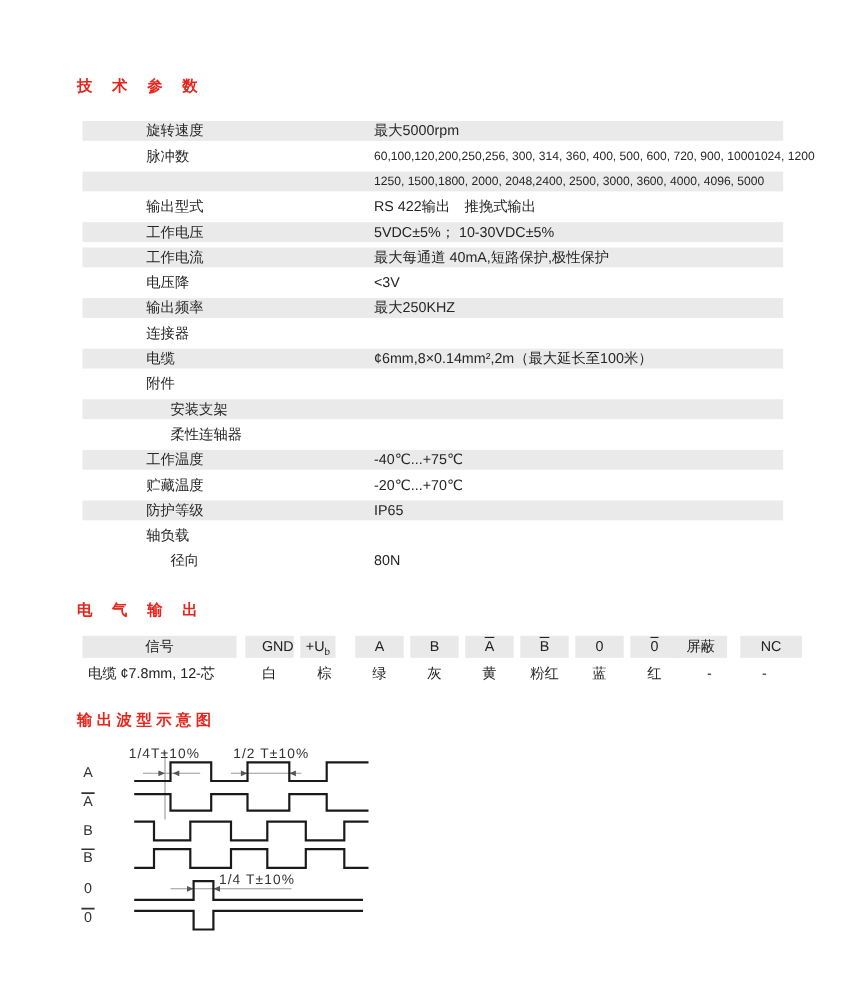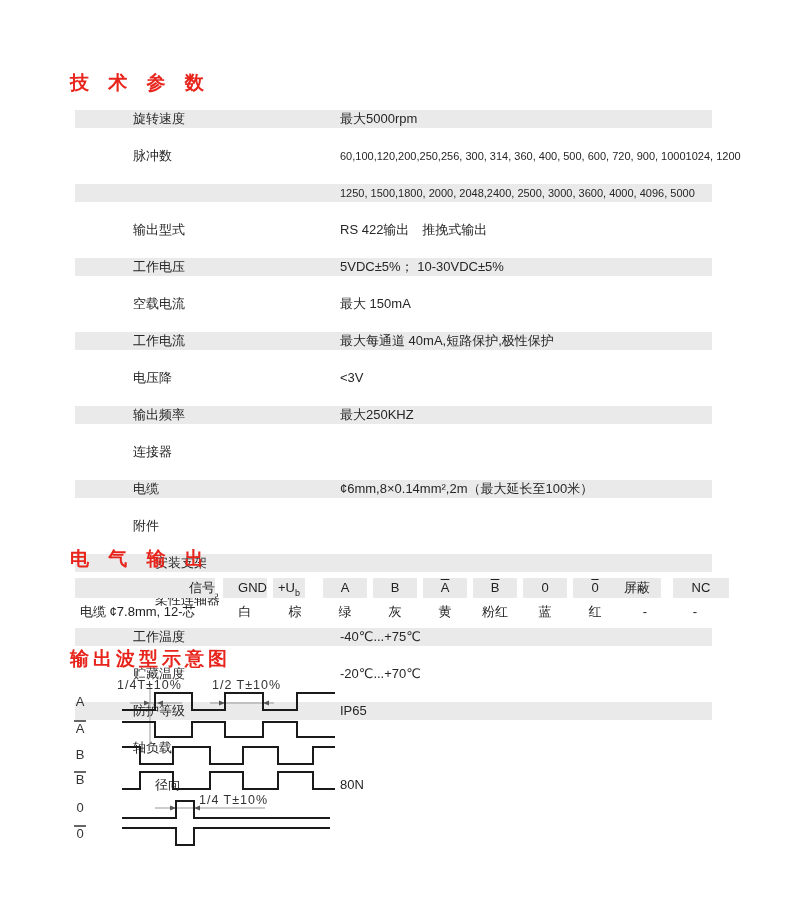--- a/index.html
+++ b/index.html
@@ -2,30 +2,30 @@
 <html><head>
 <meta charset="utf-8">
 <style>
   html,body{margin:0;padding:0;}
   body{
     width:787px;height:915px;position:relative;background:#ffffff;
     font-family:"Liberation Sans","DejaVu Sans",sans-serif;color:#2a2a2a;
     overflow:hidden;
   }
   .sec-title{
-    position:absolute;left:70px;font-size:19px;font-weight:bold;
+    position:absolute;left:70px;font-size:14px;font-weight:bold;
     color:#e8251c;letter-spacing:7px;white-space:nowrap;
   }
   #title-tech{top:70px;}
   #title-elec{top:546px;}
   #title-wave{top:646px;letter-spacing:4px;}
 
   
   #tech-table{position:absolute;left:75px;top:110px;width:637px;}
-  .spec-row{position:relative;height:18px;line-height:18px;margin-bottom:19px;font-size:13px;}
+  .spec-row{position:relative;height:18px;line-height:18px;margin-bottom:5px;font-size:13px;}
   .spec-row.shade{background:#eaeaea;}
   .spec-label{position:absolute;left:58px;white-space:nowrap;color:#262626;}
   .spec-label.ind{left:80px;}
   .spec-value{position:absolute;left:265px;white-space:nowrap;color:#262626;}
   .spec-value.small{font-size:11px;letter-spacing:0;}
 
   
   #sig-table{position:absolute;left:75px;top:578px;width:642px;height:46px;}
   .sig-cell{position:absolute;top:0;height:20px;line-height:20px;background:#e9e9e9;
     text-align:center;font-size:13px;color:#222;}
@@ -58,24 +58,20 @@
       <span class="spec-label"></span>
       <span class="spec-value small">1250, 1500,1800, 2000,  2048,2400,  2500,  3000, 3600, 4000, 4096, 5000</span>
     </div>
     <div class="spec-row">
       <span class="spec-label">输出型式</span>
       <span class="spec-value">RS 422输出　推挽式输出</span>
     </div>
     <div class="spec-row shade">
       <span class="spec-label">工作电压</span>
       <span class="spec-value">5VDC±5%； 10-30VDC±5%</span>
-    </div>
-    <div class="spec-row">
-      <span class="spec-label">空载电流</span>
-      <span class="spec-value">最大 150mA</span>
     </div>
     <div class="spec-row shade">
       <span class="spec-label">工作电流</span>
       <span class="spec-value">最大每通道  40mA,短路保护,极性保护</span>
     </div>
     <div class="spec-row">
       <span class="spec-label">电压降</span>
       <span class="spec-value">&lt;3V</span>
     </div>
     <div class="spec-row shade">
@@ -121,21 +117,21 @@
     <div class="spec-row">
       <span class="spec-label ind">径向</span>
       <span class="spec-value">80N</span>
     </div>
   </div>
 
 <div id="title-elec" class="sec-title">电 气 输 出</div>
 
 <div id="sig-table">
   <div class="sig-row-label">电缆  ¢7.8mm, 12-芯</div>
-<div class="sig-cell" style="left: 0px; width: 140px; text-align: right;"><span>信号</span></div>
+<div class="sig-cell" style="left: 0px; width: 140px;"><span>信号</span></div>
     <div class="sig-cell" style="left: 148px; width: 44px; text-align: right;"><span>GND</span></div>
     <div class="sig-cell" style="left: 198px; width: 32px;"><span>+U</span><sub>b</sub></div>
     <div class="sig-cell" style="left: 248px; width: 44px;"><span>A</span></div>
     <div class="sig-cell" style="left: 298px; width: 44px;"><span>B</span></div>
     <div class="sig-cell" style="left: 348px; width: 44px;"><span class="ovl">A</span></div>
     <div class="sig-cell" style="left: 398px; width: 44px;"><span class="ovl">B</span></div>
     <div class="sig-cell" style="left: 448px; width: 44px;"><span>0</span></div>
     <div class="sig-cell" style="left: 498px; width: 44px;"><span class="ovl">0</span></div>
     <div class="sig-cell" style="left: 538px; width: 48px;"><span>屏蔽</span></div>
     <div class="sig-cell" style="left: 598px; width: 56px;"><span>NC</span></div>

